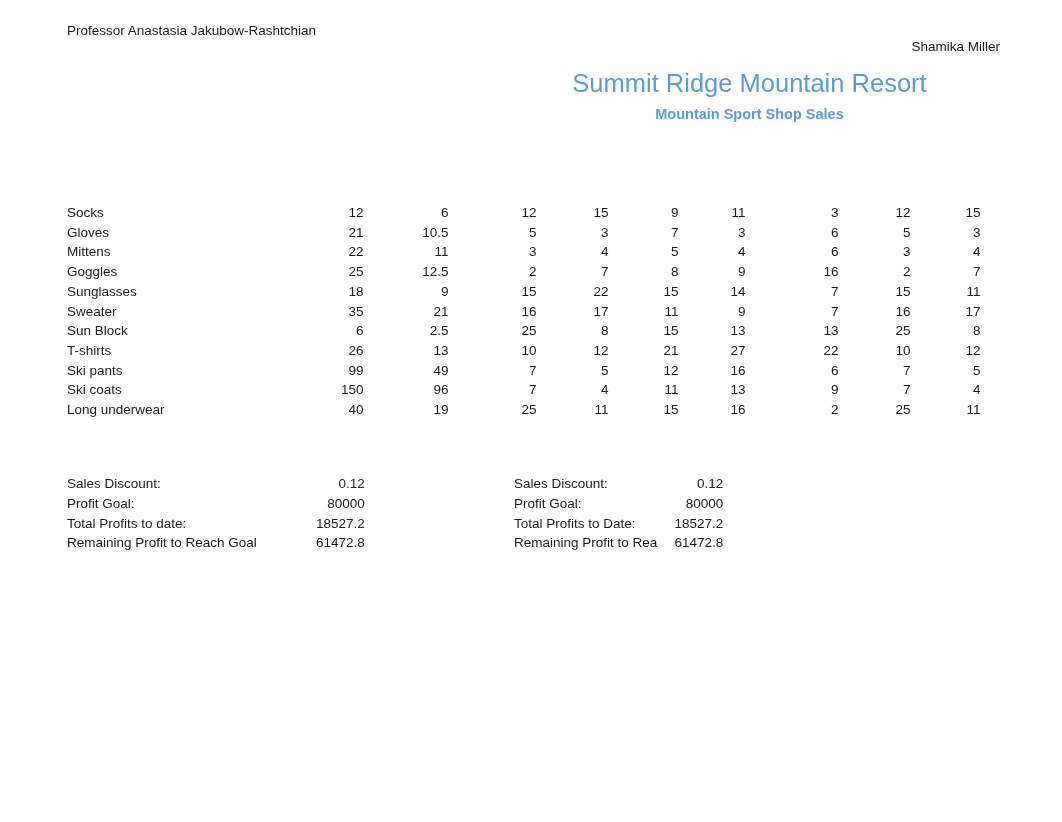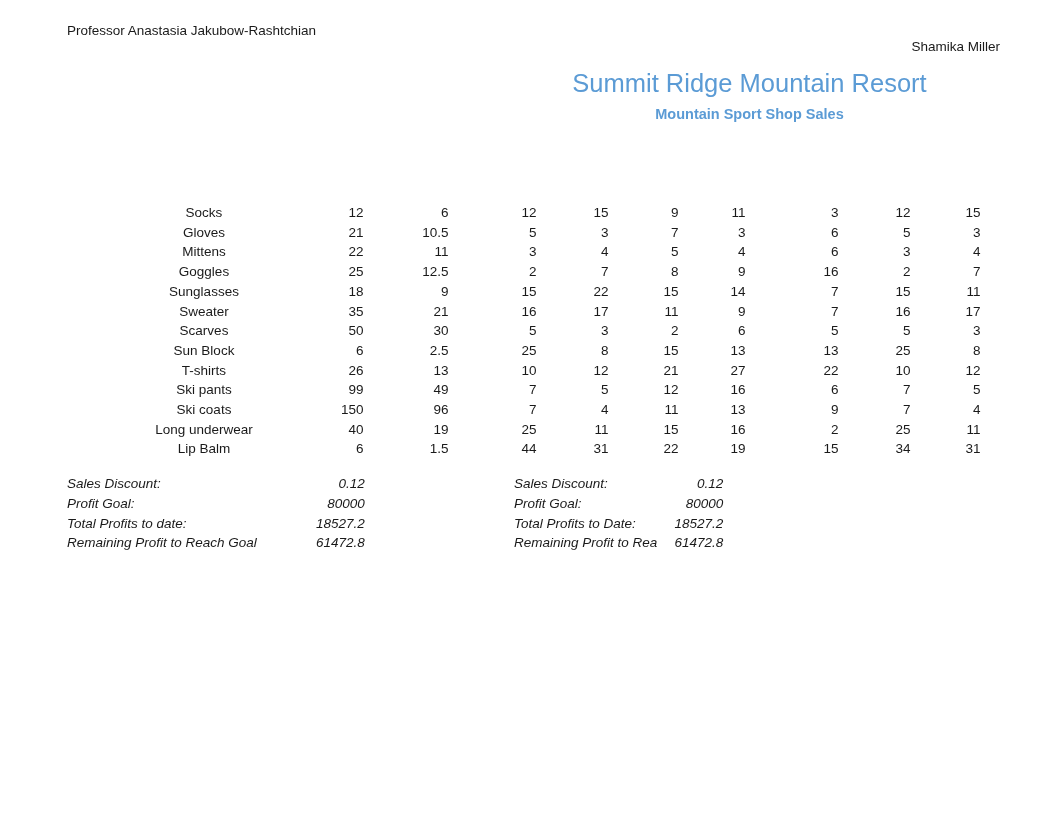--- a/index.html
+++ b/index.html
@@ -75,21 +75,21 @@
     font-size: 13.5px;
   }
   .data-table td {
     padding: 0;
     height: 19.7px;
     line-height: 19.7px;
     vertical-align: middle;
     white-space: nowrap;
   }
   .data-table td.item {
-    text-align: center;
+    text-align: left;
     width: 274px;
   }
   .data-table td.num {
     text-align: right;
   }
   .data-table td.c0 { width: 0px; }
   .data-table td.c1 { width: 85px; }
   .data-table td.c2 { width: 88px; }
   .data-table td.c3 { width: 72px; }
   .data-table td.c4 { width: 70px; }
@@ -103,21 +103,20 @@
     position: absolute;
     font-size: 13.5px;
     border-collapse: collapse;
   }
   .summary td {
     padding: 0;
     height: 19.8px;
     line-height: 19.8px;
     vertical-align: middle;
     white-space: nowrap;
-    font-style: italic;
   }
   .summary td.lbl { text-align: left; }
   .summary td.val { text-align: right; }
 
   #summary-left  { left: 67px;  top: 474px; }
   #summary-left  td.lbl { width: 249px; }
   #summary-left  td.val { width: 25px; }
 
   #summary-right { left: 514px; top: 474px; }
   #summary-right td.lbl { width: 142px; }
@@ -206,32 +205,20 @@
           <td class="num c1">21</td>
           <td class="num c2">16</td>
           <td class="num c3">17</td>
           <td class="num c4">11</td>
           <td class="num c5">9</td>
           <td class="num c6">7</td>
           <td class="num c7">16</td>
           <td class="num c8">17</td>
         </tr>
         <tr>
-          <td class="item">Scarves</td>
-          <td class="num c0">50</td>
-          <td class="num c1">30</td>
-          <td class="num c2">5</td>
-          <td class="num c3">3</td>
-          <td class="num c4">2</td>
-          <td class="num c5">6</td>
-          <td class="num c6">5</td>
-          <td class="num c7">5</td>
-          <td class="num c8">3</td>
-        </tr>
-        <tr>
           <td class="item">Sun Block</td>
           <td class="num c0">6</td>
           <td class="num c1">2.5</td>
           <td class="num c2">25</td>
           <td class="num c3">8</td>
           <td class="num c4">15</td>
           <td class="num c5">13</td>
           <td class="num c6">13</td>
           <td class="num c7">25</td>
           <td class="num c8">8</td>
@@ -277,32 +264,20 @@
           <td class="num c0">40</td>
           <td class="num c1">19</td>
           <td class="num c2">25</td>
           <td class="num c3">11</td>
           <td class="num c4">15</td>
           <td class="num c5">16</td>
           <td class="num c6">2</td>
           <td class="num c7">25</td>
           <td class="num c8">11</td>
         </tr>
-        <tr>
-          <td class="item">Lip Balm</td>
-          <td class="num c0">6</td>
-          <td class="num c1">1.5</td>
-          <td class="num c2">44</td>
-          <td class="num c3">31</td>
-          <td class="num c4">22</td>
-          <td class="num c5">19</td>
-          <td class="num c6">15</td>
-          <td class="num c7">34</td>
-          <td class="num c8">31</td>
-        </tr>
       </tbody>
   </table>
 
   <table class="summary" id="summary-left">
     <tbody id="summary-left-body">
         <tr>
           <td class="lbl">Sales Discount:</td>
           <td class="val">0.12</td>
         </tr>
         <tr>

